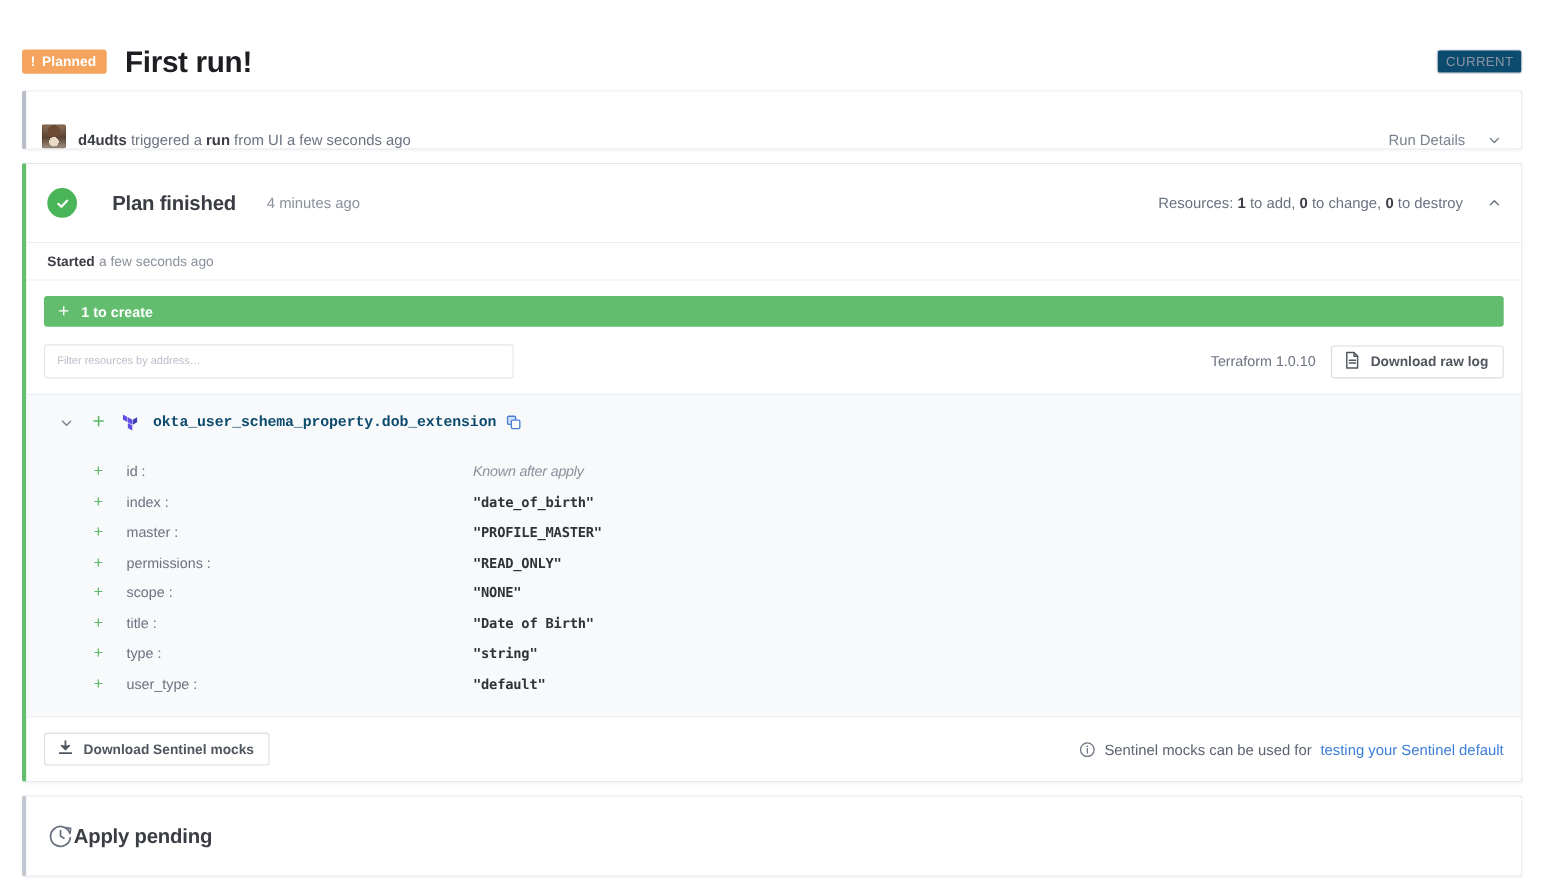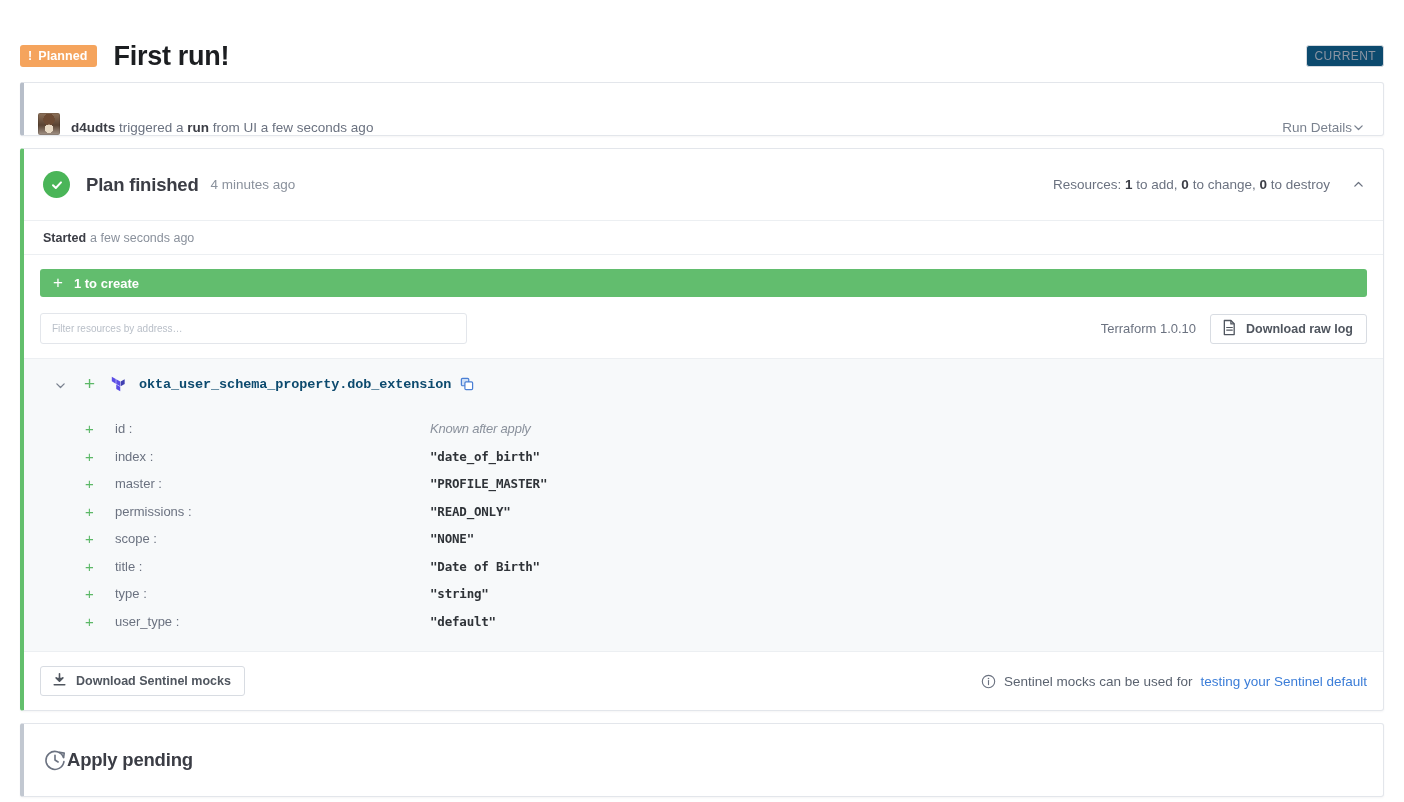--- a/index.html
+++ b/index.html
@@ -77,32 +77,33 @@
     flex: none;
     background:
       radial-gradient(circle at 50% 72%, #e8d9c4 0 22%, transparent 23%),
       radial-gradient(circle at 50% 30%, #6d4b34 0 30%, transparent 31%),
       linear-gradient(#8d7159, #5a4332 55%, #a39488);
     box-shadow: inset 0 0 0 1px rgba(0,0,0,.12);
   }
   .run-text b { color: #3b3d45; font-weight: 700; }
   .run-details-toggle {
     margin-left: auto;
-    display: flex; align-items: center; 
+    display: flex; align-items: center; gap: 20px;
     color: #7a828f; font-size: 13.5px;
   }
   .chev { width: 13px; height: 13px; display: inline-block; }
   .chev svg { display: block; }
 
   
   .plan-head {
     display: flex; align-items: center;
     height: 72px;
     padding: 0 18px 0 19px;
     border-bottom: 1px solid #eceff2;
+    gap: 16px;
   }
   .check-circle {
     width: 27px; height: 27px; border-radius: 50%;
     background: #4ab558;
     display: flex; align-items: center; justify-content: center;
     flex: none;
   }
   .plan-title {
     font-size: 18.5px; font-weight: 700; color: #3b3d45;
     margin-left: 16px; letter-spacing: -.2px;

